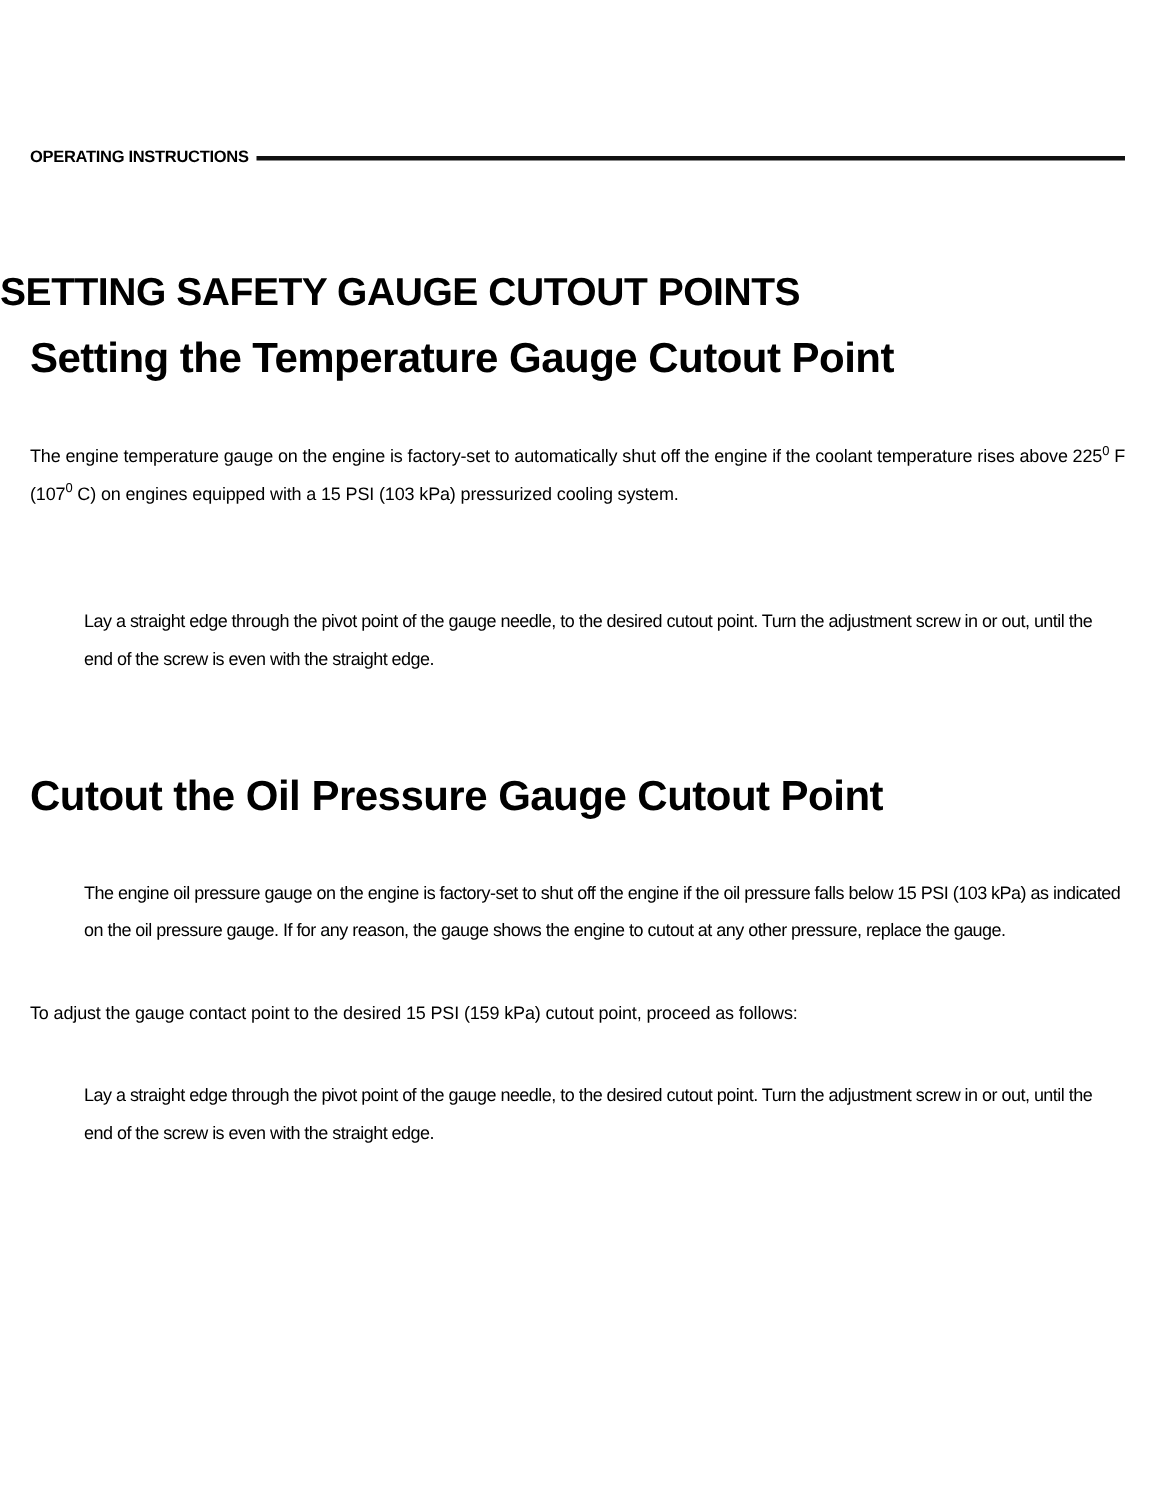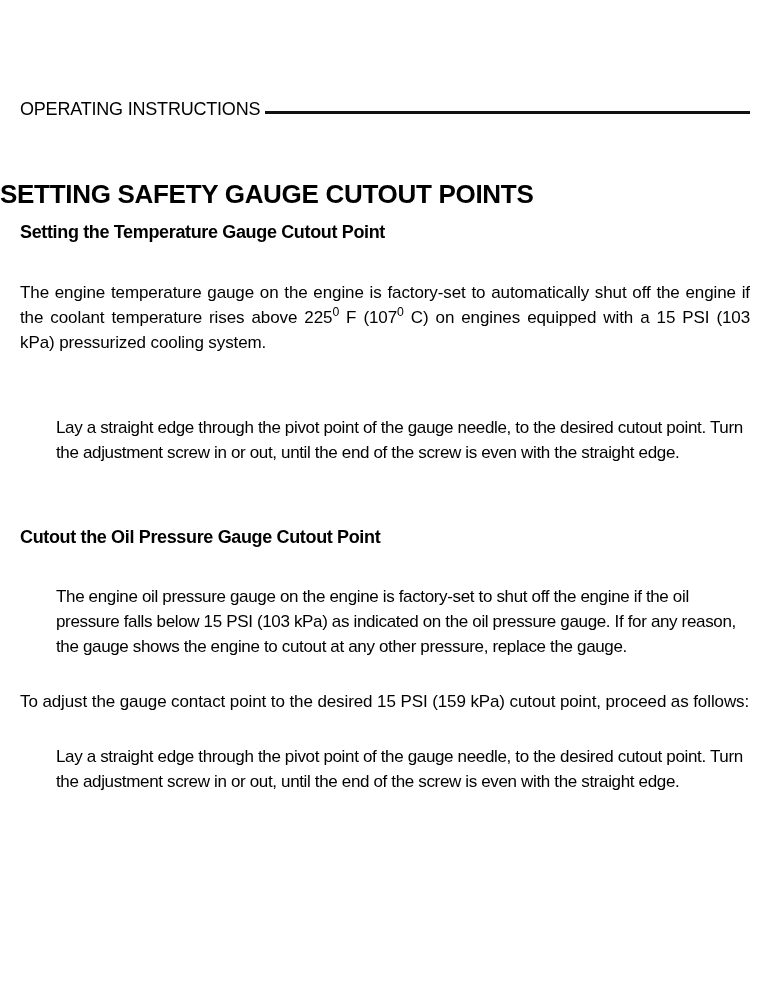--- a/index.html
+++ b/index.html
@@ -30,22 +30,22 @@
   
   .running-header {
     position: absolute;
     left: 20px;
     top: 100px;
     width: 730px;
     display: flex;
     align-items: baseline;
   }
   .running-header-text {
-    font-size: 18px;
-    font-weight: normal;
+    font-size: 11px;
+    font-weight: bold;
     letter-spacing: -0.2px;
     white-space: nowrap;
     line-height: 1;
   }
   .running-header-rule {
     flex: 1 1 auto;
     height: 3px;
     background: #111111;
     margin-left: 5px;
     position: relative;
@@ -67,31 +67,31 @@
 
   
   .content {
     position: absolute;
     left: 20px;
     top: 222px;
     width: 730px;
   }
 
   .section-heading {
-    font-size: 18px;
+    font-size: 28px;
     font-weight: bold;
     letter-spacing: -0.35px;
     line-height: 1.2;
     margin: 0;
   }
 
   .section-1 .section-heading { margin-bottom: 0; }
 
   .body-para {
-    font-size: 17px;
+    font-size: 12px;
     line-height: 25px;
     letter-spacing: -0.1px;
     margin: 0;
     text-align: justify;
     text-justify: inter-word;
   }
   .body-para.left {
     text-align: left;
     margin-left: 36px;
   }

